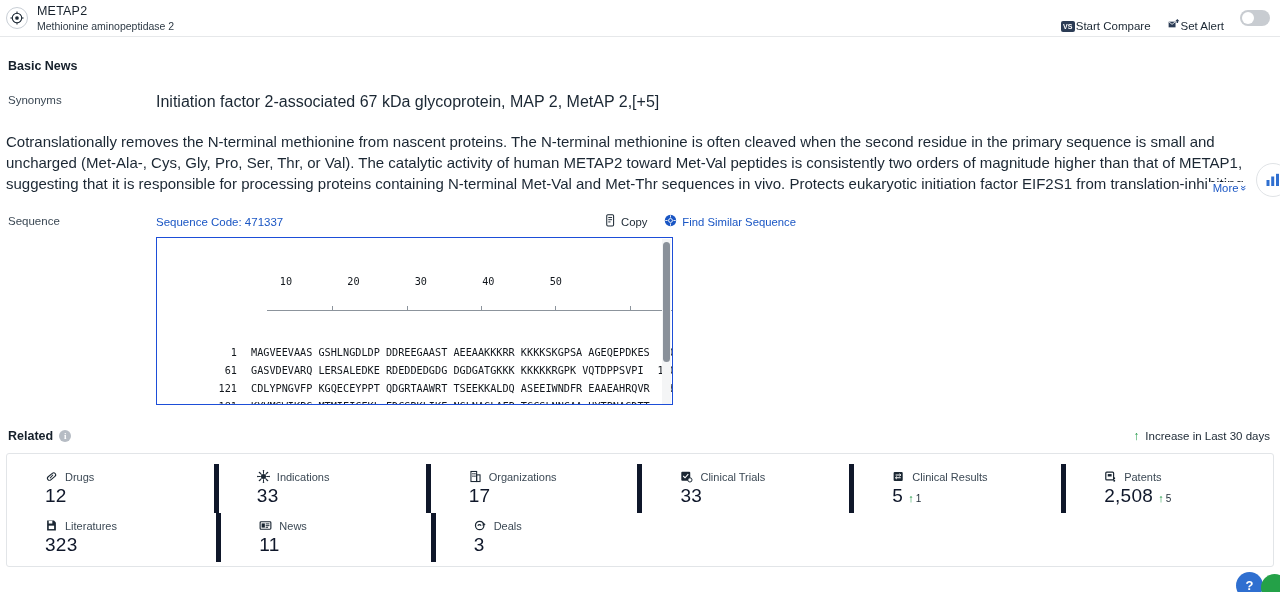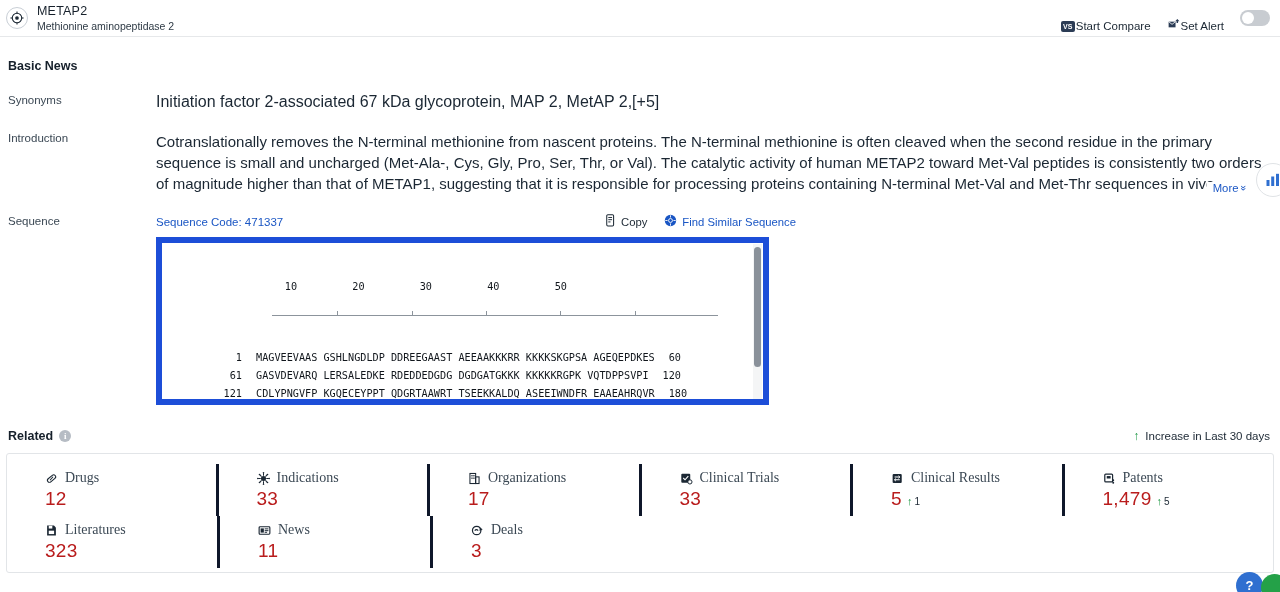--- a/index.html
+++ b/index.html
@@ -93,23 +93,23 @@
     gap: 44px;
   }
   .seq-code { font-size: 11.5px; color: #1a56c4; cursor: pointer; }
   .seq-tools { margin-left: auto; display: flex; align-items: center; gap: 17px; }
   .seq-tool { display: flex; align-items: center; gap: 5px; cursor: pointer; font-size: 11.3px; justify-content: center; }
   .seq-tool.link { color: #1a56c4; }
   .seq-tool.dark { color: #1b2733; }
 
   .seq-box {
     position: relative;
-    width: 613px; height: 168px;
+    width: 517px; height: 168px;
     margin-top: 8px;
-    border: 6px solid #1d4ed8;
+    border: 1px solid #1d4ed8;
     background: #ffffff;
     overflow: hidden;
   }
   .seq-inner {
     padding: 16px 0 0 0;
     font-family: "DejaVu Sans Mono", "Liberation Mono", monospace;
     font-size: 10.2px;
     color: #11161c;
     white-space: pre;
   }
@@ -162,28 +162,28 @@
   .cards {
     margin-top: 10px;
     border: 1px solid #e2e5e8; border-radius: 3px;
     background: #fff;
     padding: 10px 0 4px 0;
   }
   .card-row { display: flex; }
   .card {
     flex: 1 1 0; min-width: 0;
     padding: 6px 0 6px 38px;
-    border-left: 3px solid #0f172a;
+    border-left: 5px solid #0f172a;
     cursor: pointer;
   }
   .card:first-child { border-left: none; }
   .card-head { display: flex; align-items: center; gap: 7px; }
-  .card-label { font-size: 14px; color: #3b4854; font-family: Liberation Serif, serif; }
+  .card-label { font-size: 11px; color: #3b4854; }
   .card-value-row { display: flex; align-items: flex-end; gap: 5px; margin-top: 2px; }
-  .card-value { font-size: 19px; color: #b91c1c; font-weight: normal; letter-spacing: .3px; }
+  .card-value { font-size: 19px; color: #0f172a; font-weight: normal; letter-spacing: .3px; }
   .card-delta { display: flex; align-items: center; gap: 2px; padding-bottom: 3px; }
   .card-delta .arrow-up { font-size: 11px; }
   .card-delta .dnum { font-size: 10px; color: #1b2733; }
   .icon-sm { width: 13px; height: 13px; display: inline-flex; align-items: center; justify-content: center; }
 
   
   .float-chart {
     position: absolute; right: -10px; top: 163px;
     width: 34px; height: 34px; border-radius: 50%;
     background: #ffffff; border: 1px solid #e0e3e6;
@@ -247,21 +247,20 @@
   <div class="section-title">Basic News</div>
 
   <div class="row">
     <div class="row-label">Synonyms</div>
     <div class="row-content">
       <span class="synonyms">Initiation factor 2-associated 67 kDa glycoprotein,  MAP 2,  MetAP 2,</span><span class="synonyms plus">[+5]</span>
     </div>
   </div>
 
   <div class="row">
-    <div class="row-label">Introduction</div>
     <div class="row-content intro-wrap">
       <div class="intro">Cotranslationally removes the N-terminal methionine from nascent proteins. The N-terminal methionine is often cleaved when the second residue in the primary sequence is small and uncharged (Met-Ala-, Cys, Gly, Pro, Ser, Thr, or Val). The catalytic activity of human METAP2 toward Met-Val peptides is consistently two orders of magnitude higher than that of METAP1, suggesting that it is responsible for processing proteins containing N-terminal Met-Val and Met-Thr sequences in vivo. Protects eukaryotic initiation factor EIF2S1 from translation-inhibiting phosphorylation by inhibitory kinases such as EIF2AK2/PKR and EIF2AK1/HCR. Plays a critical r</div>
       <div class="more-link">
         <span>More</span>
         <span class="chev-dbl">»</span>
       </div>
     </div>
   </div>
 
   <div class="row">
@@ -424,21 +423,21 @@
               <svg width="13" height="13" viewBox="0 0 16 16">
                 <rect x="2.2" y="2.6" width="9.6" height="9.6" rx="1.2" fill="none" stroke="#1b2733" stroke-width="1.5"></rect>
                 <rect x="4.6" y="5" width="4.8" height="3" fill="#1b2733"></rect>
                 <circle cx="12.6" cy="10.2" r="1.2" fill="#1b2733"></circle>
                 <circle cx="12.6" cy="13.2" r="1.2" fill="#1b2733"></circle>
               </svg>
             </span>
             <span class="card-label">Patents</span>
           </div>
           <div class="card-value-row">
-            <span class="card-value">1,479</span>
+            <span class="card-value">2,508</span>
             <span class="card-delta">
               <span class="arrow-up">↑</span>
               <span class="dnum">5</span>
             </span>
           </div>
         </div>
       </div>
     <div class="card-row">
         <div class="card">
           <div class="card-head">

